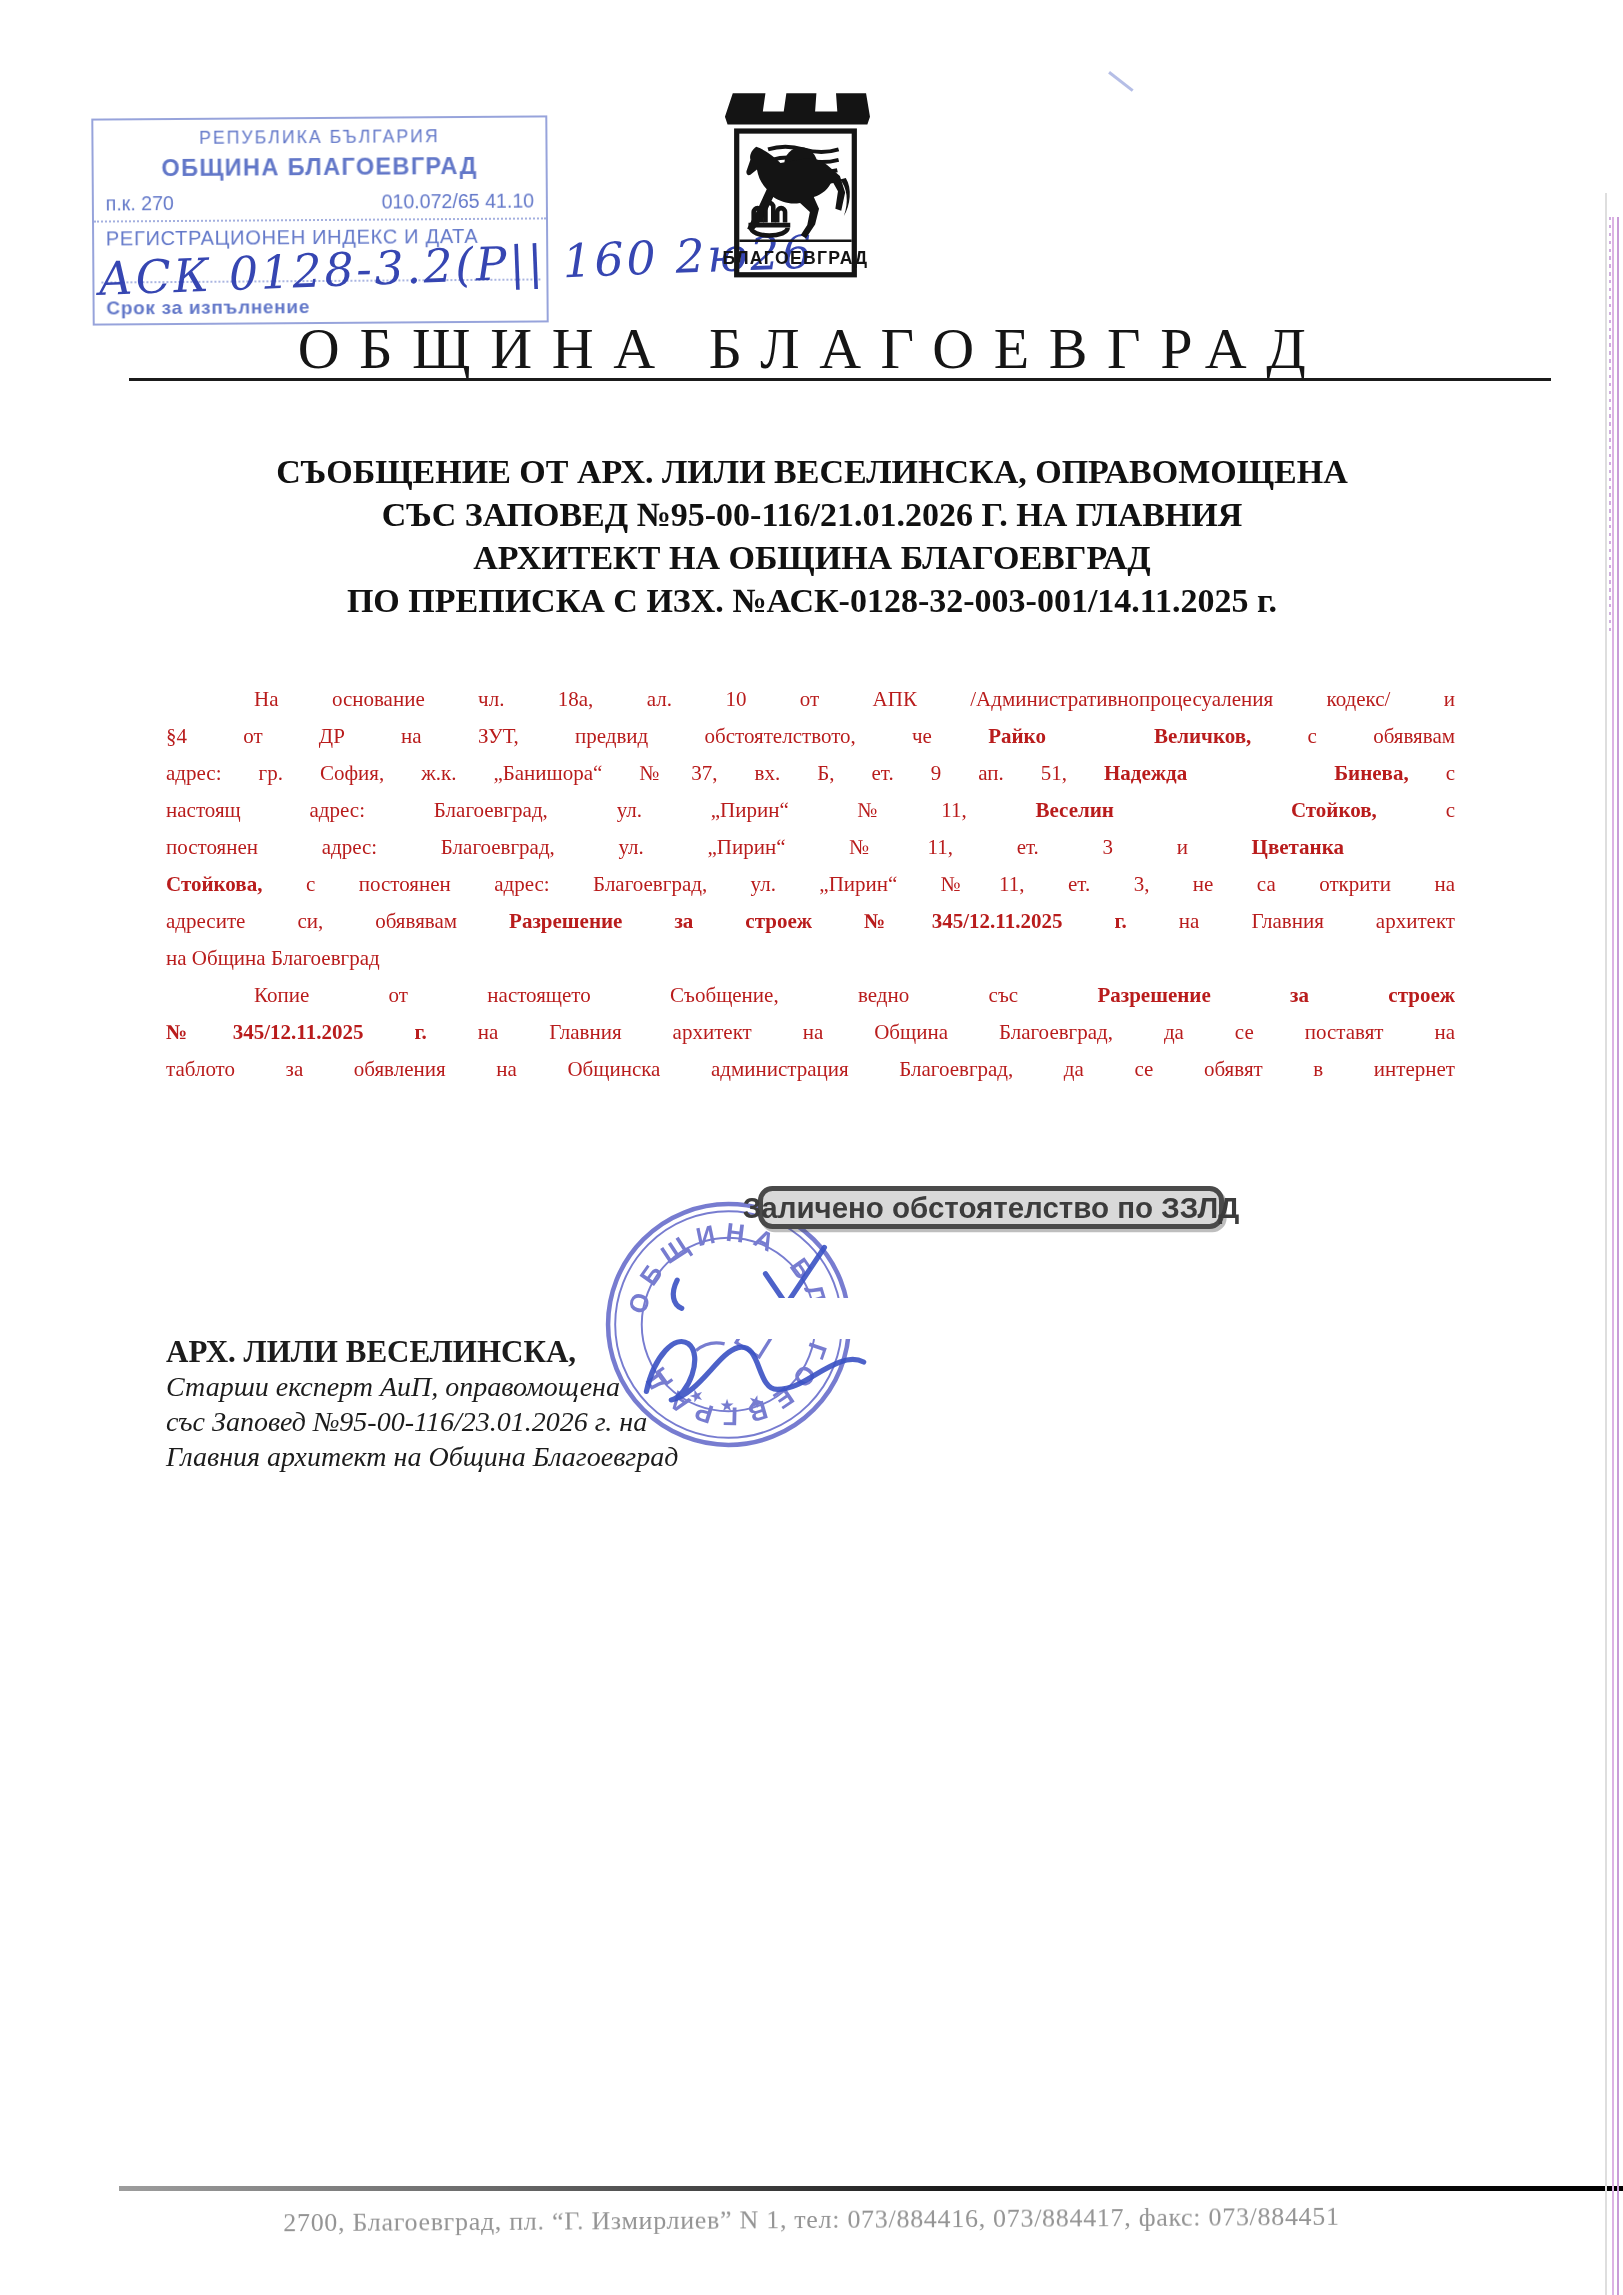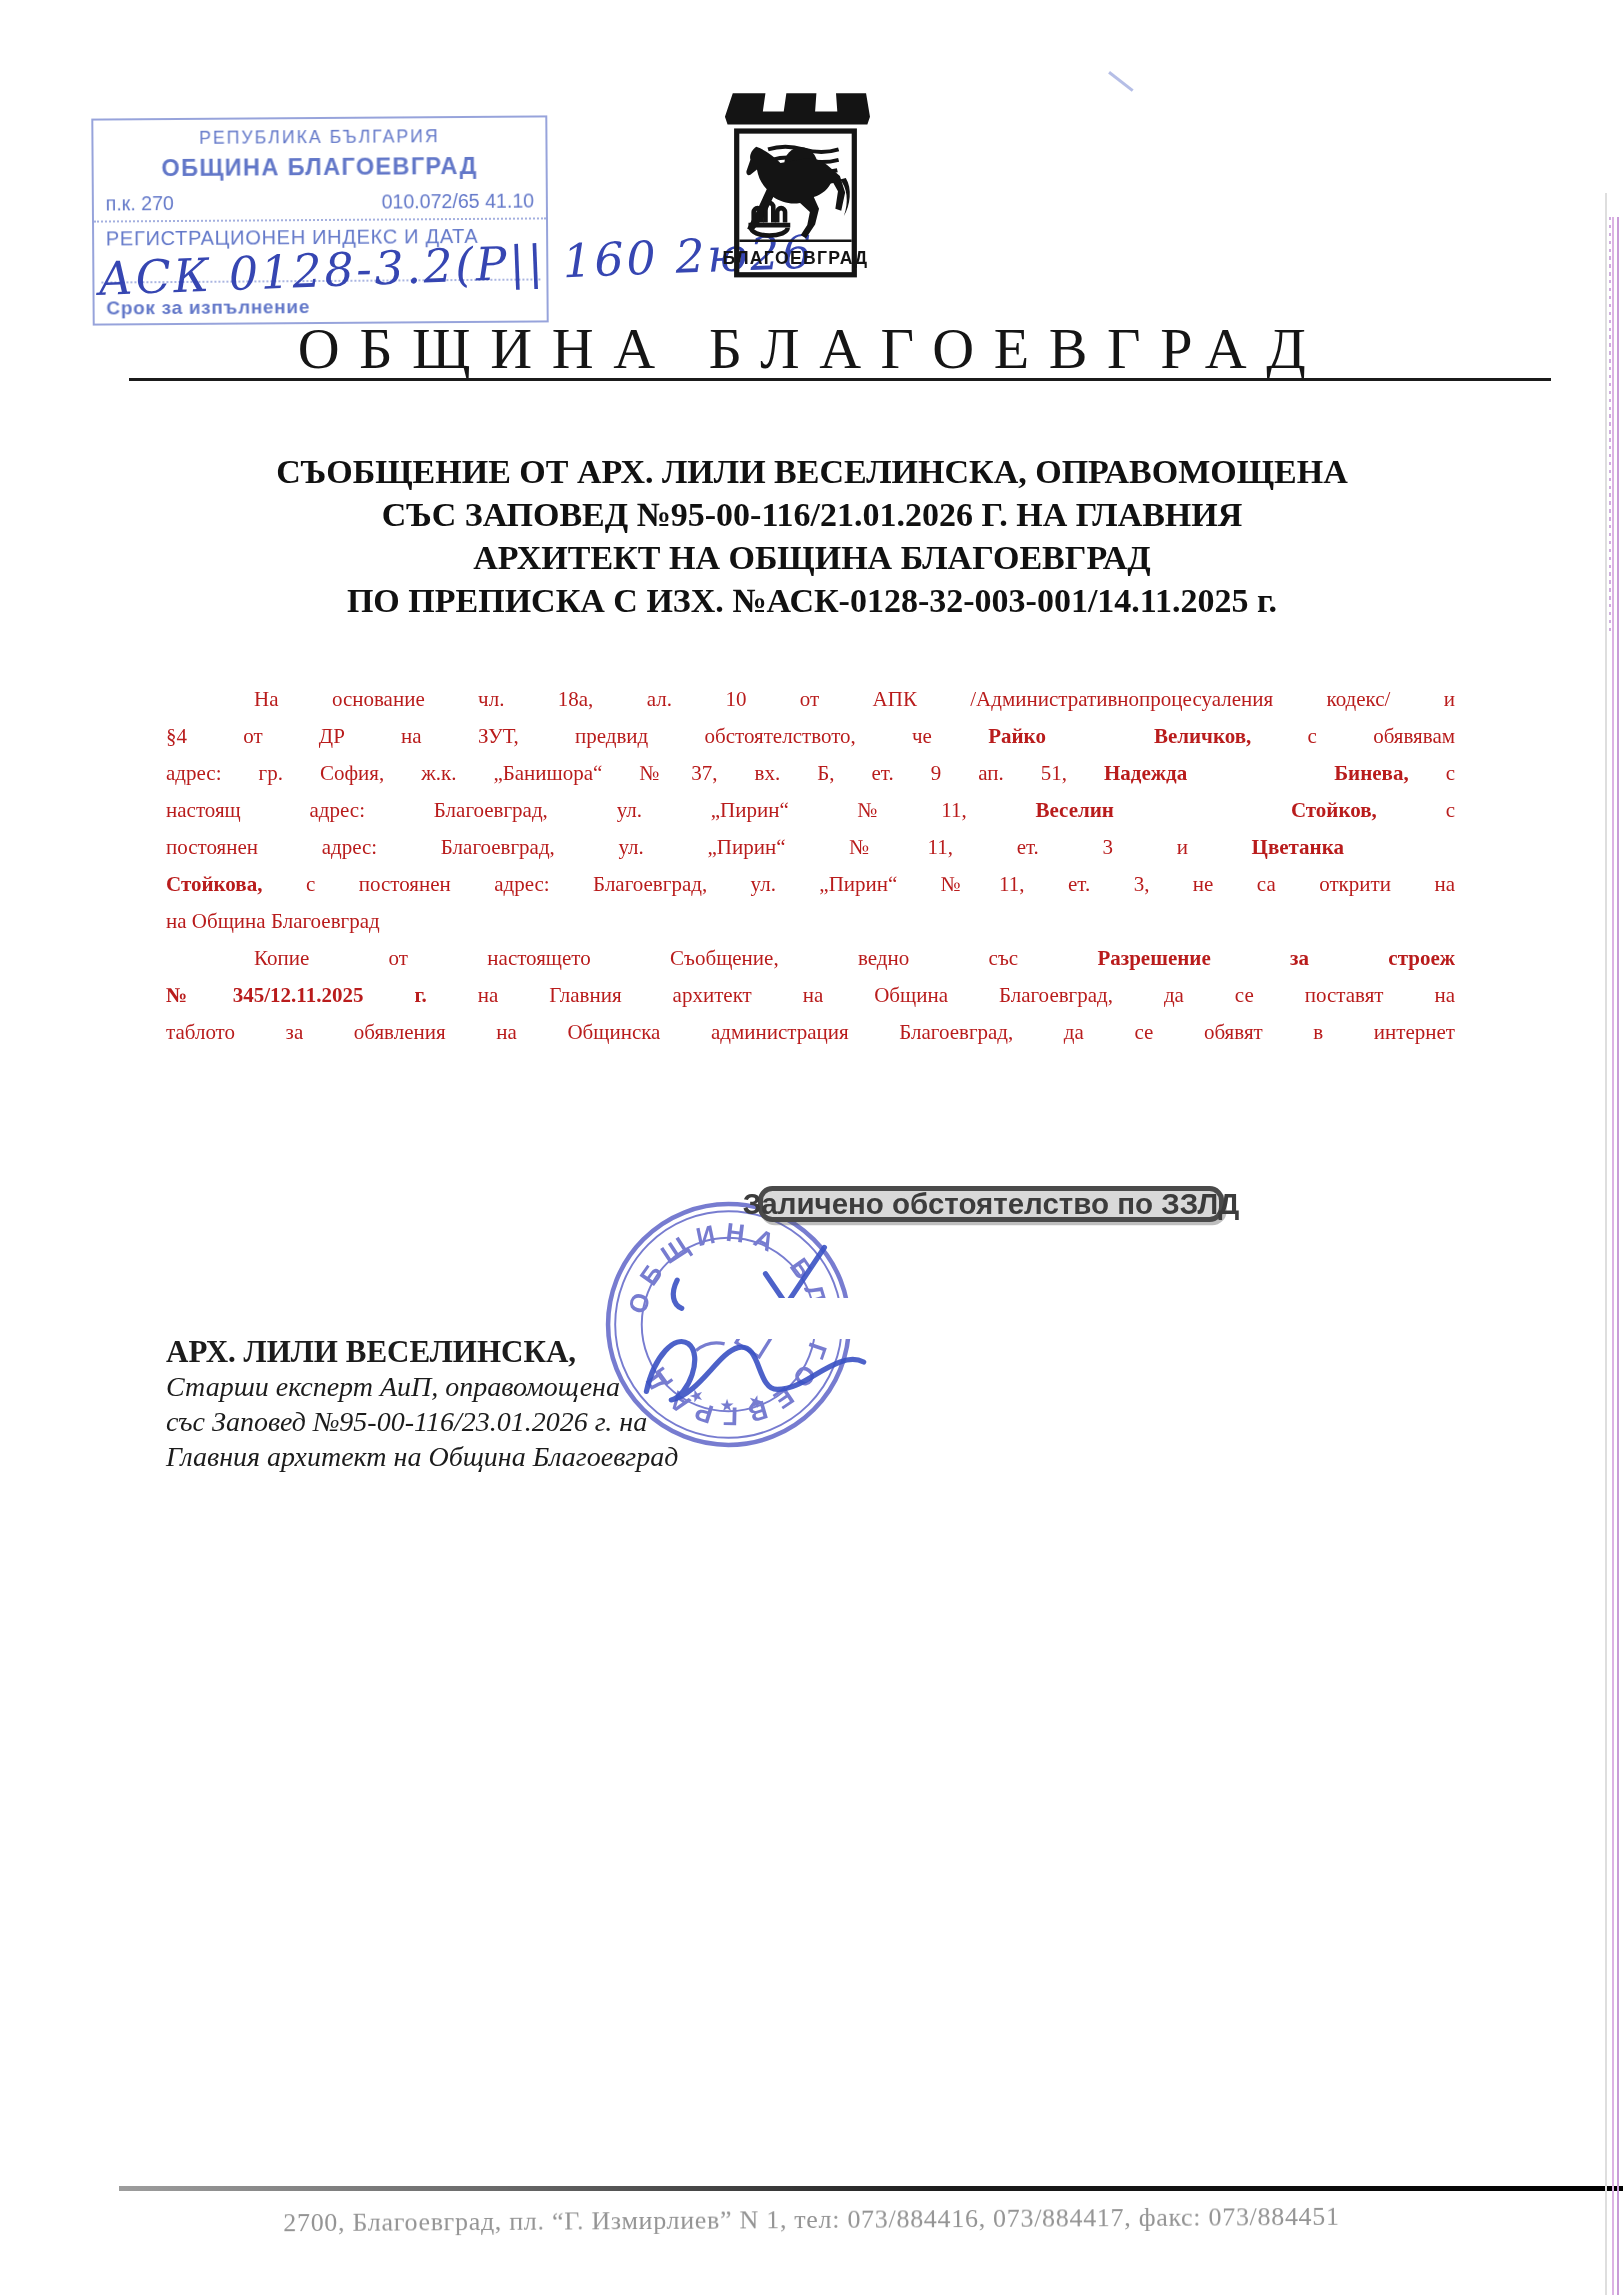--- a/index.html
+++ b/index.html
@@ -45,21 +45,21 @@
   
   .body-text{position:absolute;left:166px;top:681px;width:1289px;font-size:21px;line-height:37px;color:#b91c1c;}
   .line{text-align:justify;text-align-last:justify;}
   .line.endl{text-align-last:left;}
   .line .b,.line b{font-weight:700;}
   .indent{text-indent:88px;}
   .gap{display:inline-block;height:1.3px;}
   .g165{width:108px}.g225{width:147px}.g270{width:177px}.g170{width:111px}
   
   .badge{
-    position:absolute;left:758px;top:1186px;width:466px;height:36px;
+    position:absolute;left:758px;top:1186px;width:466px;height:43px;
     background:#d9d9d9;border:5.2px solid #4a4a4a;border-radius:14.4px;
     box-sizing:border-box;display:flex;align-items:center;justify-content:center;
     font-family:"Liberation Sans","DejaVu Sans",sans-serif;font-weight:700;
     font-size:29.5px;color:#3c3c3c;z-index:30;box-shadow:2.6px 3.3px 0 rgba(70,70,70,.35);
     white-space:nowrap;
   }
   
   .seal{position:absolute;left:599px;top:1195px;width:259px;height:259px;z-index:12;opacity:.85;}
   .signature{position:absolute;left:615px;top:1231px;width:301px;height:190px;z-index:14;}
   .redact-band{position:absolute;left:730px;top:1298px;width:359px;height:41px;background:#ffffff;z-index:20;}
@@ -145,20 +145,21 @@
     <div>ПО ПРЕПИСКА С ИЗХ. №АСК-0128-32-003-001/14.11.2025 г.</div>
   </div>
 
   <div class="body-text">
     <div class="line indent"><span>На основание чл. 18а, ал. 10 от АПК /Административнопроцесуаления кодекс/ и</span></div>
     <div class="line"><span>§4 от ДР на ЗУТ, предвид обстоятелството, че </span><b>Райко</b><span class="gap g165"></span><b>Величков,</b><span> с обявявам</span></div>
     <div class="line"><span>адрес: гр. София, ж.к. „Банишора“ №37, вх. Б, ет. 9 ап. 51, </span><b>Надежда</b><span class="gap g225"></span><b>Бинева,</b><span> с</span></div>
     <div class="line"><span>настоящ адрес: Благоевград, ул. „Пирин“ №11, </span><b>Веселин</b><span class="gap g270"></span><b>Стойков,</b><span> с</span></div>
     <div class="line"><span>постоянен адрес: Благоевград, ул. „Пирин“ №11, ет. 3 и </span><b>Цветанка</b><span class="gap g170"></span></div>
     <div class="line"><b>Стойкова,</b><span> с постоянен адрес: Благоевград, ул. „Пирин“ №11, ет. 3, не са открити на</span></div>
+    <div class="line"><span>адресите си, обявявам </span><b>Разрешение за строеж №345/12.11.2025 г.</b><span> на Главния архитект</span></div>
     <div class="line endl"><span>на Община Благоевград</span></div>
     <div class="line indent"><span>Копие от настоящето Съобщение, ведно със </span><b>Разрешение за строеж</b></div>
     <div class="line"><b>№345/12.11.2025 г.</b><span> на Главния архитект на Община Благоевград, да се поставят на</span></div>
     <div class="line"><span>таблото за обявления на Общинска администрация Благоевград, да се обявят в интернет</span></div>
   </div>
 
   <div class="badge">
     <span>Заличено обстоятелство по ЗЗЛД</span>
   </div>
 

